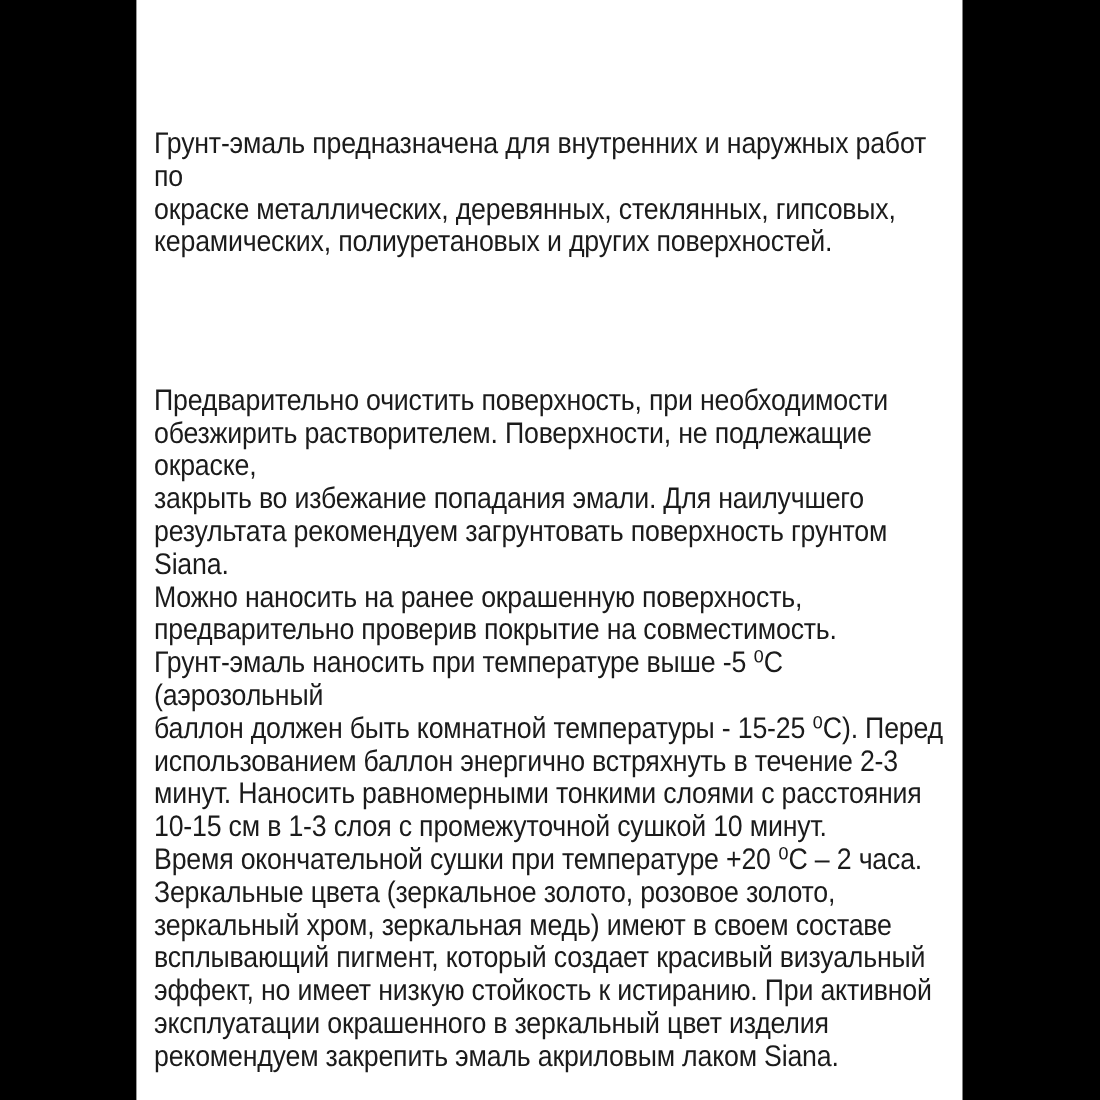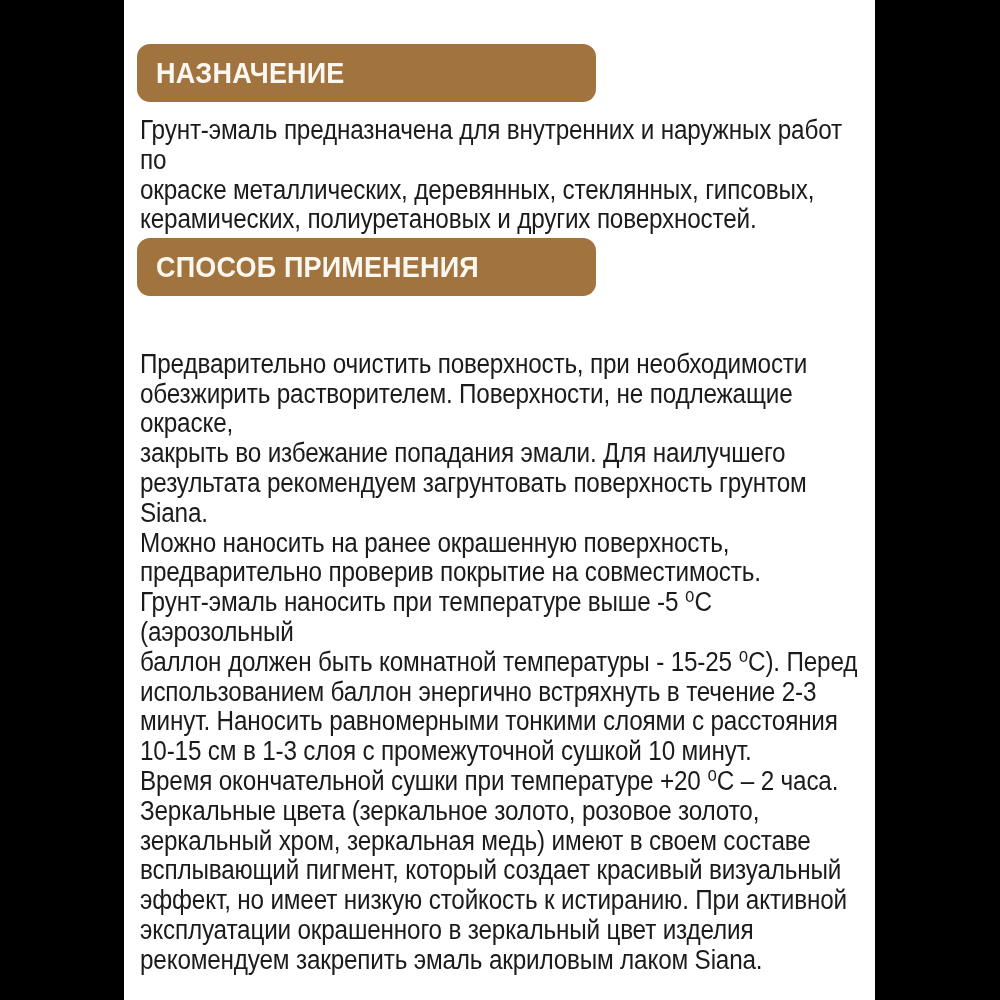--- a/index.html
+++ b/index.html
@@ -54,31 +54,25 @@
   }
   .purpose-text { top: 116px; }
   .usage-text   { top: 320px; }
 </style>
 </head>
 <body>
 
 <div class="stage">
   <div class="paper">
 
-    <div class="banner banner-purpose">
-      <span class="banner-title">НАЗНАЧЕНИЕ</span>
-    </div>
 
     <div class="body-text purpose-text">Грунт-эмаль предназначена для внутренних и наружных работ по
 окраске металлических, деревянных, стеклянных, гипсовых,
 керамических, полиуретановых и других поверхностей.</div>
 
-    <div class="banner banner-usage">
-      <span class="banner-title">СПОСОБ ПРИМЕНЕНИЯ</span>
-    </div>
 
     <div class="body-text usage-text">
       <div>Предварительно очистить поверхность, при необходимости
 обезжирить растворителем. Поверхности, не подлежащие окраске,
 закрыть во избежание попадания эмали. Для наилучшего
 результата рекомендуем загрунтовать поверхность грунтом Siana.
 Можно наносить на ранее окрашенную поверхность,
 предварительно проверив покрытие на совместимость.
 Грунт-эмаль наносить при температуре выше -5 ⁰С (аэрозольный
 баллон должен быть комнатной температуры - 15-25 ⁰С). Перед

